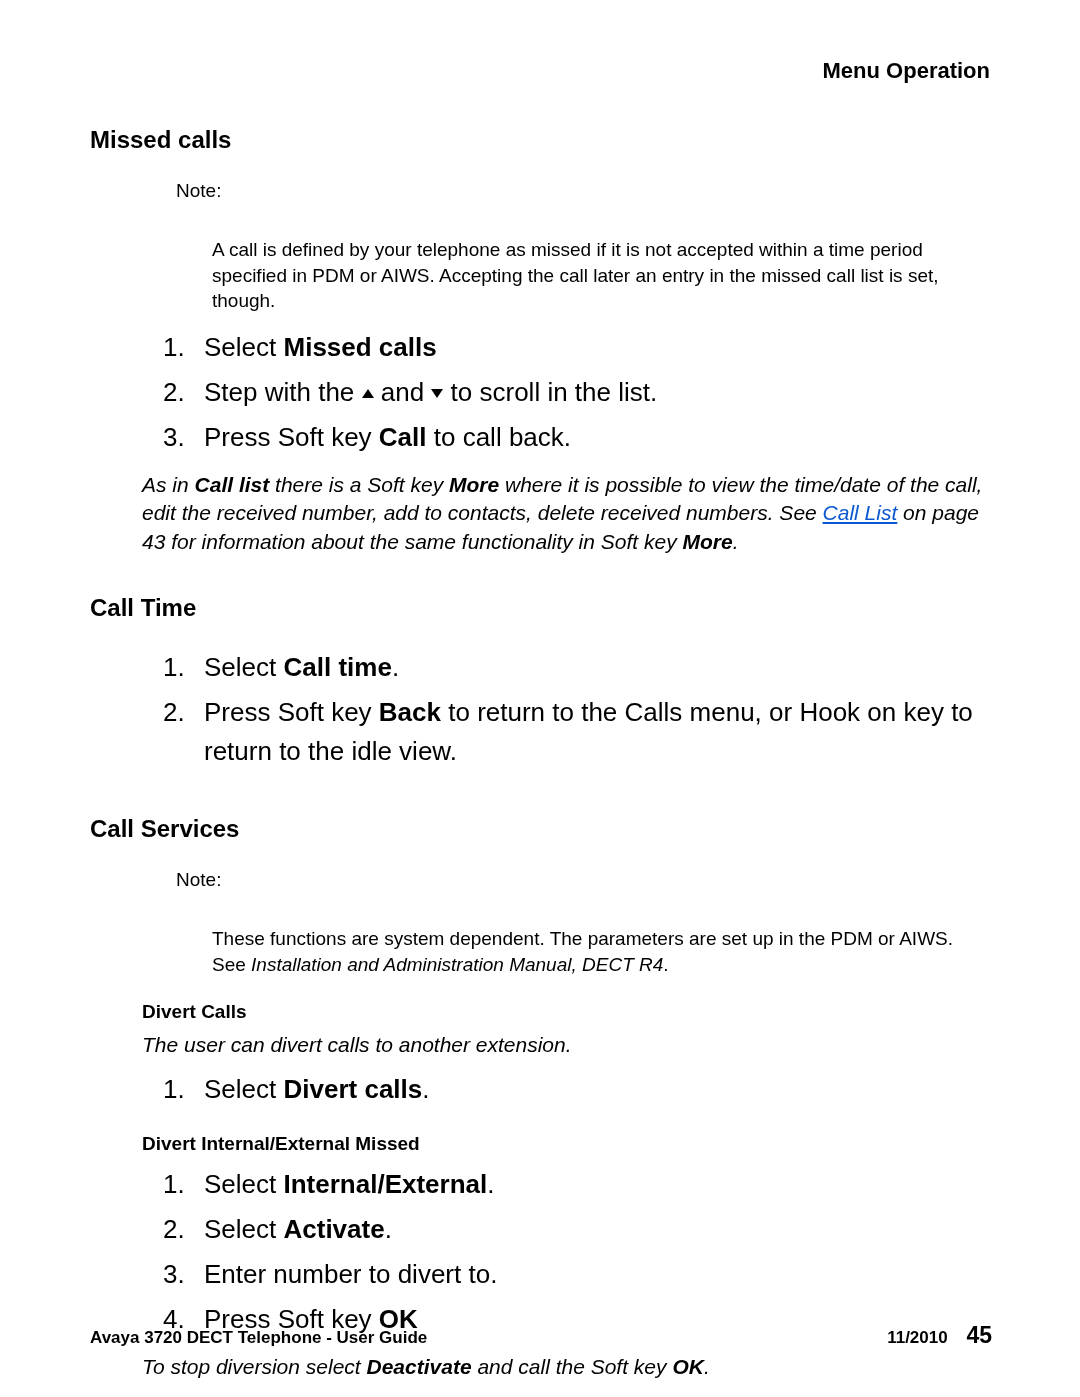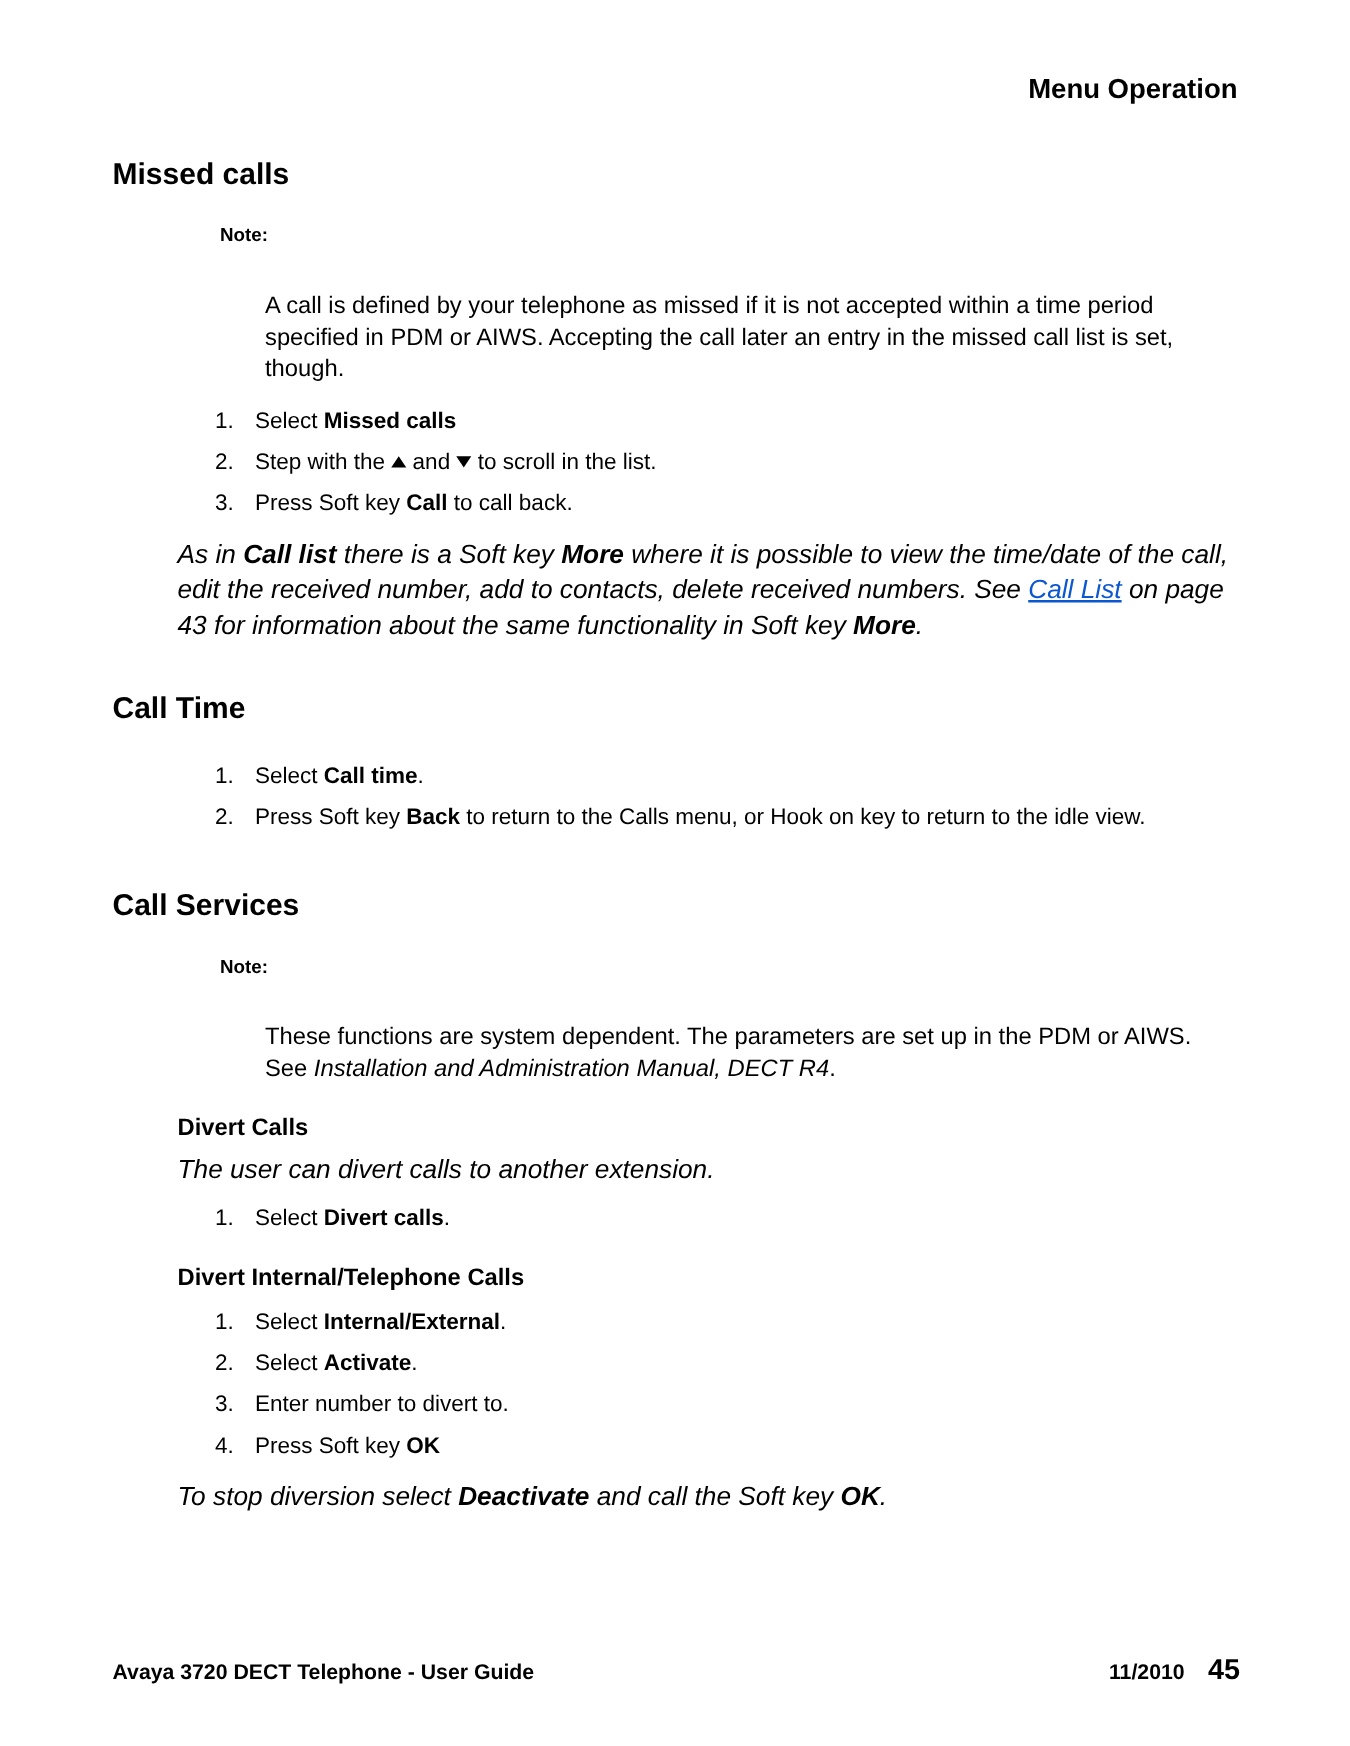--- a/index.html
+++ b/index.html
@@ -28,37 +28,37 @@
   h2.section-heading {
     font-size: 24px;
     font-weight: bold;
     margin: 0 0 26px 0;
   }
   .note-block {
     margin-left: 86px;
     margin-bottom: 14px;
   }
   .note-label {
-    font-weight: bold;
-    font-size: 15px;
+    font-weight: normal;
+    font-size: 19px;
     margin-bottom: 6px;
   }
   .note-body {
     margin-left: 36px;
     font-size: 19px;
     line-height: 1.35;
     margin-top: 35px;
   }
   .note-body .italic {
     font-style: italic;
   }
   ol.steps {
     margin: 10px 0 14px 66px;
     padding-left: 36px;
-    font-size: 18px;
+    font-size: 26px;
     line-height: 1.5;
   }
   ol.steps li {
     padding-left: 12px;
     margin-bottom: 6px;
   }
   .body-para {
     margin: 10px 0 0 52px;
     font-size: 21px;
     line-height: 1.35;
@@ -166,21 +166,21 @@
   </div>
 
   <h3 class="sub-heading">Divert Calls</h3>
   <p class="body-para" style="margin-top:8px;">The user can divert calls to another extension.</p>
   <ol class="steps">
     <li>
       <span>Select </span><b>Divert calls</b><span>.</span>
     </li>
   </ol>
 
-  <h3 class="sub-heading">Divert Internal/Telephone Calls</h3>
+  <h3 class="sub-heading">Divert Internal/External Missed</h3>
   <ol class="steps">
     <li>
       <span>Select </span><b>Internal/External</b><span>.</span>
     </li>
     <li>
       <span>Select </span><b>Activate</b><span>.</span>
     </li>
     <li>Enter number to divert to.</li>
     <li>
       <span>Press Soft key </span><b>OK</b>

